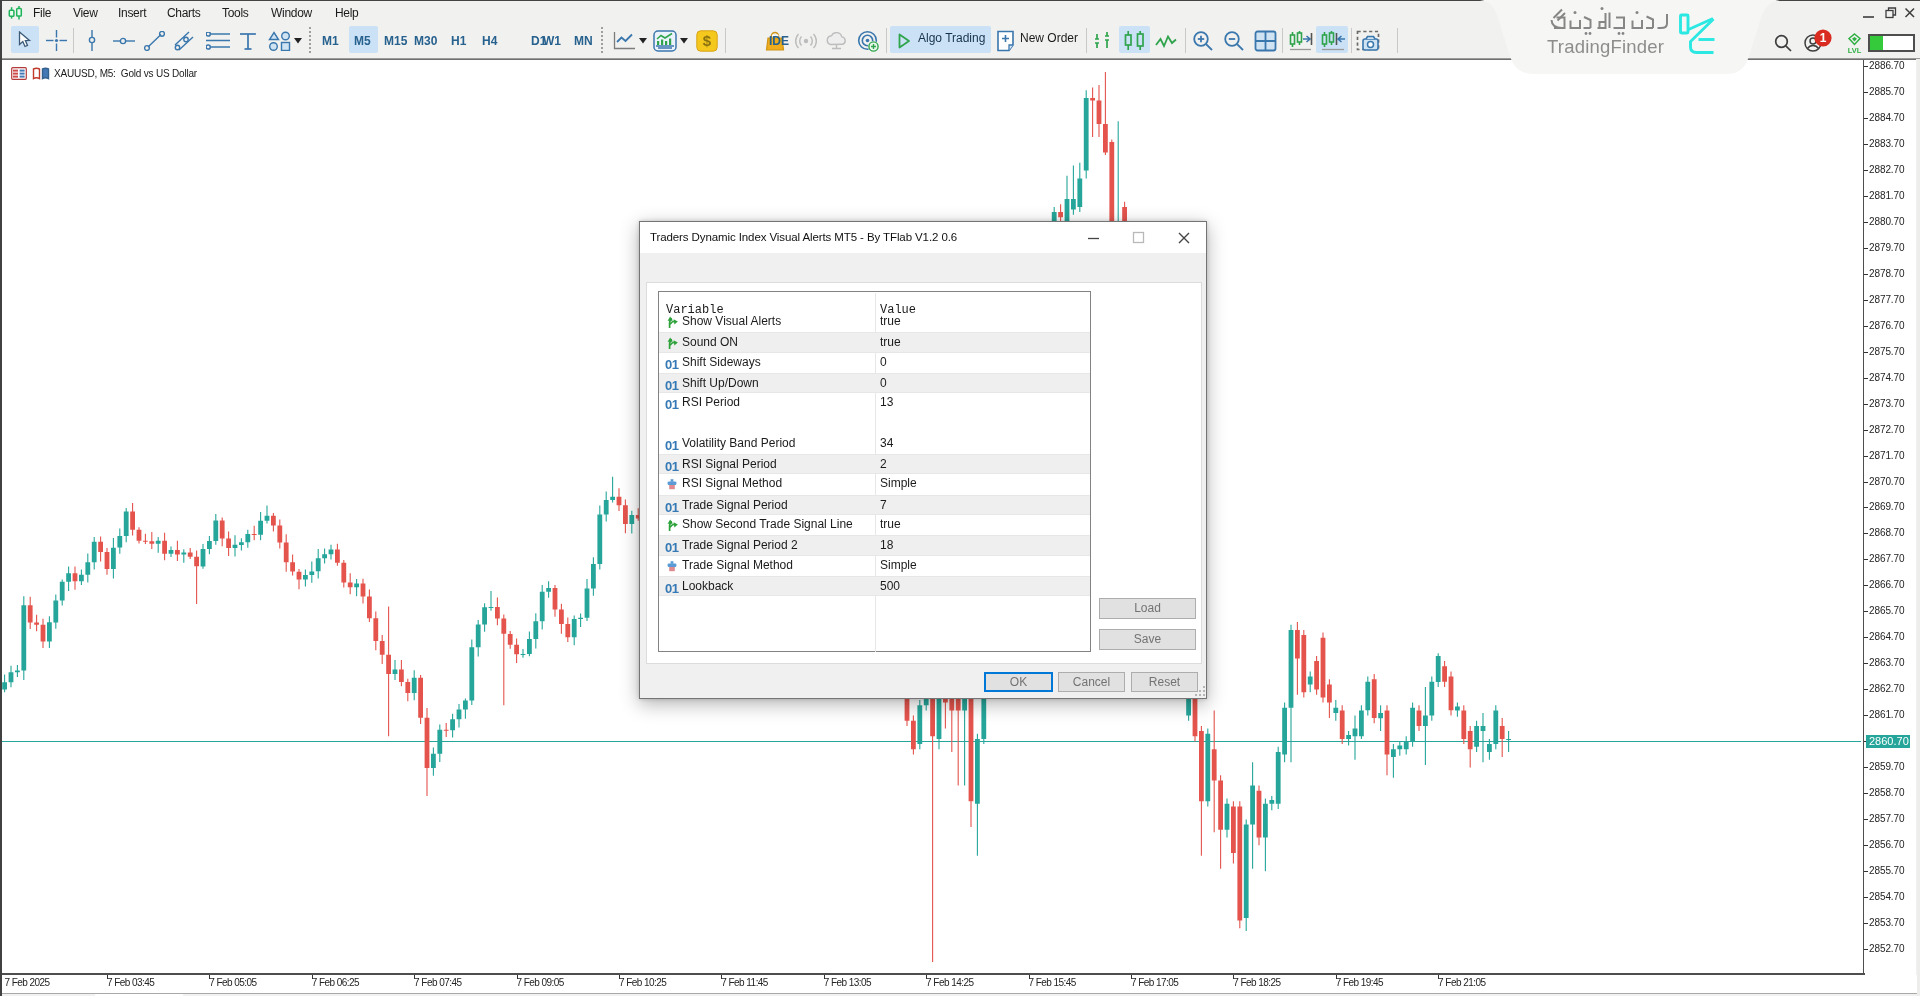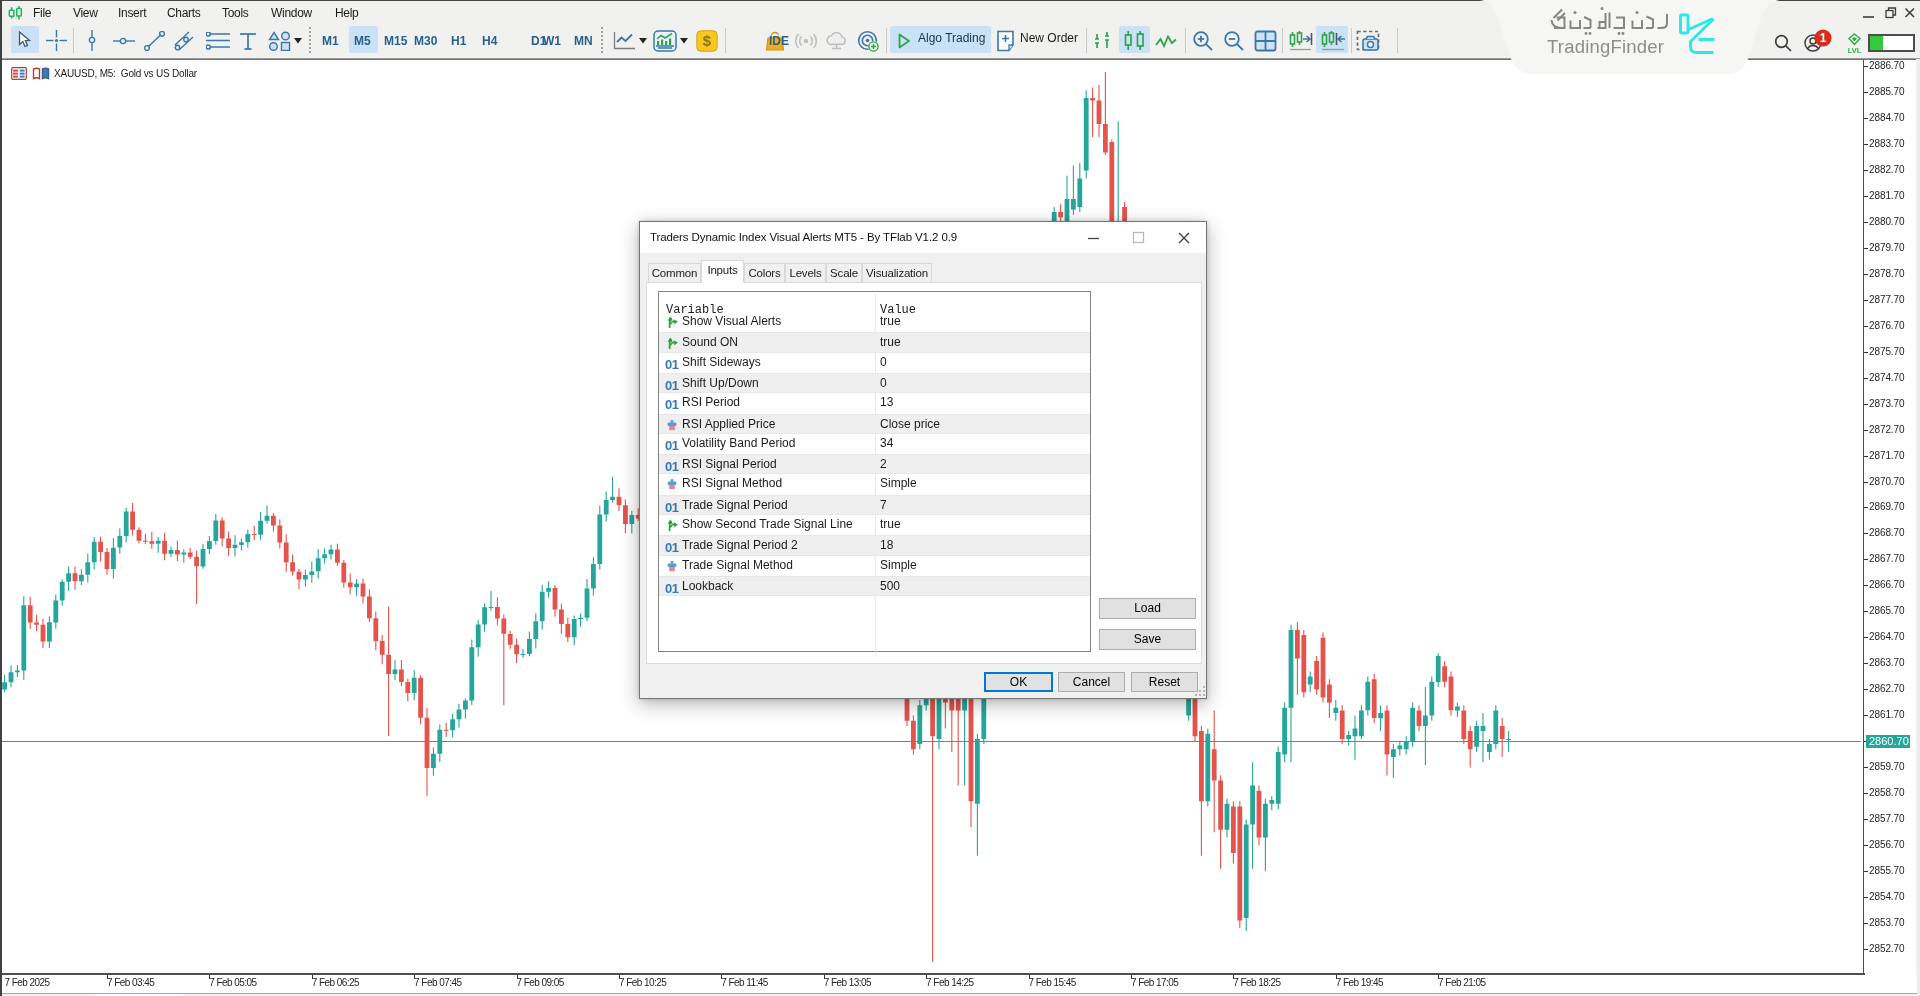--- a/index.html
+++ b/index.html
@@ -39,21 +39,21 @@
 #vtable { position:absolute; left:11px; top:8px; width:433px; height:361px; border:1px solid #828282; background:#fff; font-size:12px; color:#1b1b1b; }
 #vtable .hdr { position:absolute; left:0; top:8px; width:100%; height:20px;font-family:Liberation Mono, monospace; }
 #vtable .colsep { position:absolute; left:216px; top:1px; width:1px; height:359px; background:#e7e7e7; }
 #vtable .row { position:absolute; left:0; width:100%; height:20.3px; }
 #vtable .alt { background:#efefef; border-top:1px solid #e7e7e7; border-bottom:1px solid #e7e7e7; }
 #vtable .c1 { position:absolute; left:6px; top:2px; }
 #vtable .c2 { position:absolute; left:221px; top:2px; }
 #vtable .lbl { margin-left:17px; }
 .ri { position:absolute; left:0; top:1px; width:14px; height:14px; }
 .rin { color:#3579b5; font-weight:bold; font-size:13px; top:2px; letter-spacing:-0.5px; }
-.btn { position:absolute; background:#e1e1e1; border:1px solid #adadad; font-size:12px; color:#000000; text-align:center; }
+.btn { position:absolute; background:#e1e1e1; border:1px solid #adadad; font-size:12px; color:#737373; text-align:center; }
 
 #wm { position:absolute; left:1440px; top:0; width:380px; height:90px; }
 </style></head>
 <body>
 
 <div id="menubar">
  <svg class="abs" style="left:8px;top:5px" width="15" height="14" viewBox="0 0 15 14">
    <rect x="1.3" y="4.2" width="4.6" height="6" rx="0.8" fill="#e8fbef" stroke="#1fb35a" stroke-width="1.5"></rect>
    <line x1="3.6" y1="1.2" x2="3.6" y2="4.2" stroke="#1fb35a" stroke-width="1.5"></line>
    <line x1="3.6" y1="10.2" x2="3.6" y2="12.6" stroke="#1fb35a" stroke-width="1.5"></line>
@@ -464,34 +464,26 @@
 <div class="ttick" style="left:1438.1px"></div>
 </div>
 <div id="statusbar">
     <div class="ws"></div>
   </div>
 <div class="abs" style="left:1917px;top:59px;width:3px;height:937px;background:#ededec"></div>
 <div class="abs" style="left:0;top:0;width:2px;height:996px;background:#414141"></div>
 
 <div id="dlg">
  <div id="dlgtitle">
-   <span class="t">Traders Dynamic Index Visual Alerts MT5 - By TFlab V1.2 0.9</span>
+   <span class="t">Traders Dynamic Index Visual Alerts MT5 - By TFlab V1.2 0.6</span>
    <svg class="abs" style="left:445px;top:8px" width="120" height="16" viewBox="0 0 120 16">
      <line x1="3" y1="8.5" x2="14" y2="8.5" stroke="#444" stroke-width="1.3"></line>
      <rect x="48.5" y="2.5" width="10" height="10" fill="none" stroke="#b9b9b9" stroke-width="1.3"></rect>
      <path d="M94 3 104 13 M104 3 94 13" stroke="#444" stroke-width="1.4"></path>
    </svg>
- </div>
- <div id="dlgtabs">
-   <div class="tab" style="left:8px;width:53px">Common</div>
-   <div class="tab active" style="left:61px;width:43px">Inputs</div>
-   <div class="tab" style="left:104px;width:41px">Colors</div>
-   <div class="tab" style="left:145px;width:41px">Levels</div>
-   <div class="tab" style="left:186px;width:36px">Scale</div>
-   <div class="tab" style="left:222px;width:70px">Visualization</div>
  </div>
  <div id="dlgpage">
   <div id="vtable">
     <div class="hdr">
           <span class="c1" style="left:7px;top:3px;position:absolute">Variable</span>
           <span class="c2" style="left:221px;top:3px;position:absolute">Value</span>
         </div>
     <div class="colsep"></div>
     <div class="row" style="top:20.0px">
           <span class="c1"><svg class="ri" viewBox="0 0 14 14">
@@ -515,28 +507,20 @@
           <span class="c1"><span class="ri rin">01</span><span class="lbl">Shift Sideways</span></span>
           <span class="c2">0</span>
         </div>
 <div class="row alt" style="top:80.9px">
           <span class="c1"><span class="ri rin">01</span><span class="lbl">Shift Up/Down</span></span>
           <span class="c2">0</span>
         </div>
 <div class="row" style="top:101.2px">
           <span class="c1"><span class="ri rin">01</span><span class="lbl">RSI Period</span></span>
           <span class="c2">13</span>
-        </div>
-<div class="row alt" style="top:121.5px">
-          <span class="c1"><svg class="ri" viewBox="0 0 14 14">
-              <rect x="4.2" y="7.6" width="5.6" height="4.6" fill="#e08a8f"></rect>
-              <rect x="2.6" y="4.6" width="8.8" height="3.4" rx="1.2" fill="#5b9bd5"></rect>
-              <rect x="5.6" y="2.2" width="2.8" height="2.6" fill="#5b9bd5"></rect>
-            </svg><span class="lbl">RSI Applied Price</span></span>
-          <span class="c2">Close price</span>
         </div>
 <div class="row" style="top:141.8px">
           <span class="c1"><span class="ri rin">01</span><span class="lbl">Volatility Band Period</span></span>
           <span class="c2">34</span>
         </div>
 <div class="row alt" style="top:162.1px">
           <span class="c1"><span class="ri rin">01</span><span class="lbl">RSI Signal Period</span></span>
           <span class="c2">2</span>
         </div>
 <div class="row" style="top:182.4px">

